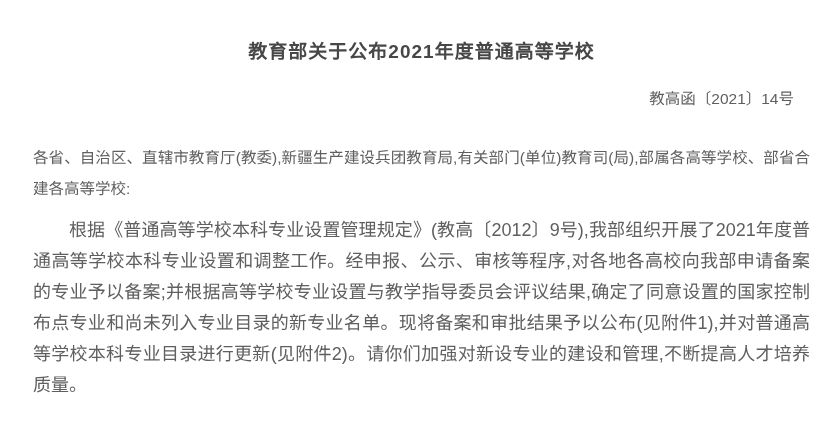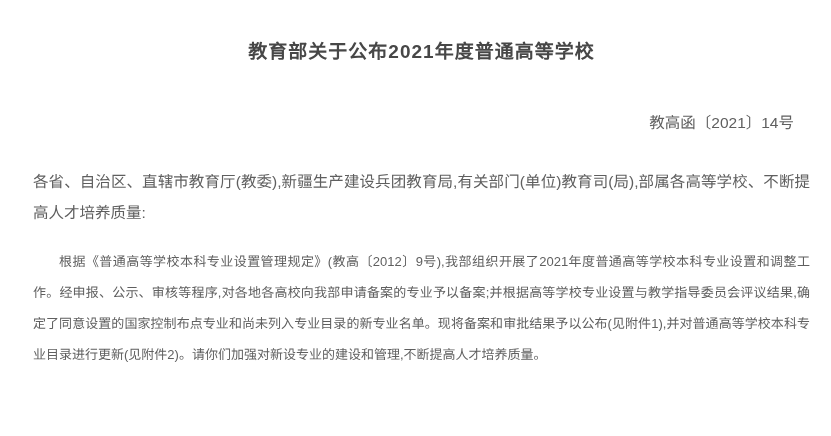--- a/index.html
+++ b/index.html
@@ -23,51 +23,51 @@
     }
     .doc-title {
       text-align: center;
       font-size: 19px;
       font-weight: bold;
       line-height: 30px;
       letter-spacing: 1px;
       color: var(--title-color);
     }
     .doc-number {
-      margin-top: 40px;
+      margin-top: 16px;
       margin-right: 16px;
       text-align: right;
       font-size: 15.5px;
       line-height: 31px;
       color: var(--body-color);
     }
     .salutation {
       margin-top: 28px;
       font-size: 15.5px;
       line-height: 31px;
       text-align: justify;
       color: var(--body-color);
     }
     .body-paragraph {
-      margin-top: 18px;
+      margin-top: 11px;
       text-indent: 2em;
-      font-size: 13px;
+      font-size: 18px;
       line-height: 31px;
       text-align: justify;
       color: var(--body-color);
     }
   </style>
 </head>
 <body>
 
 <div class="page">
 
   <h1 class="doc-title">
     <div>教育部关于公布2021年度普通高等学校</div>
   </h1>
 
   <div class="doc-number">教高函〔2021〕14号</div>
 
-  <p class="salutation">各省、自治区、直辖市教育厅(教委),新疆生产建设兵团教育局,有关部门(单位)教育司(局),部属各高等学校、不断提高人才培养质量:</p>
+  <p class="salutation">各省、自治区、直辖市教育厅(教委),新疆生产建设兵团教育局,有关部门(单位)教育司(局),部属各高等学校、部省合建各高等学校:</p>
 
   <p class="body-paragraph">根据《普通高等学校本科专业设置管理规定》(教高〔2012〕9号),我部组织开展了2021年度普通高等学校本科专业设置和调整工作。经申报、公示、审核等程序,对各地各高校向我部申请备案的专业予以备案;并根据高等学校专业设置与教学指导委员会评议结果,确定了同意设置的国家控制布点专业和尚未列入专业目录的新专业名单。现将备案和审批结果予以公布(见附件1),并对普通高等学校本科专业目录进行更新(见附件2)。请你们加强对新设专业的建设和管理,不断提高人才培养质量。</p>
 
 </div>
 
 </body></html>

